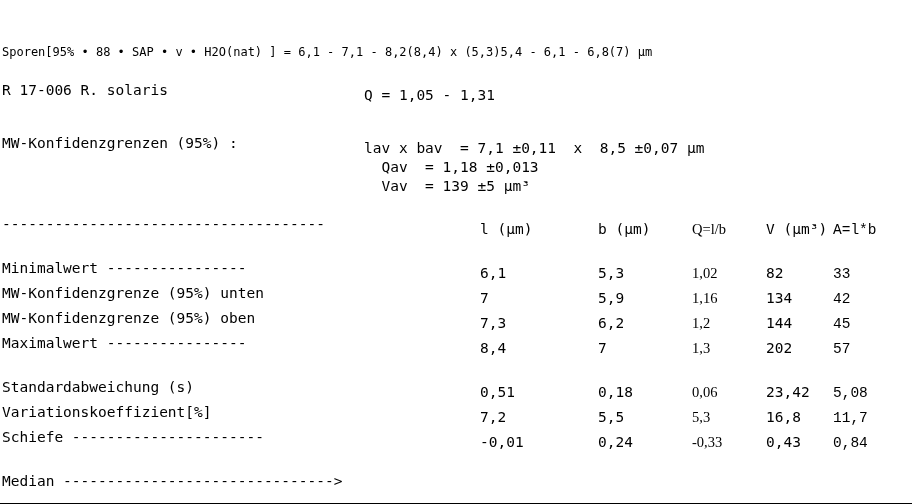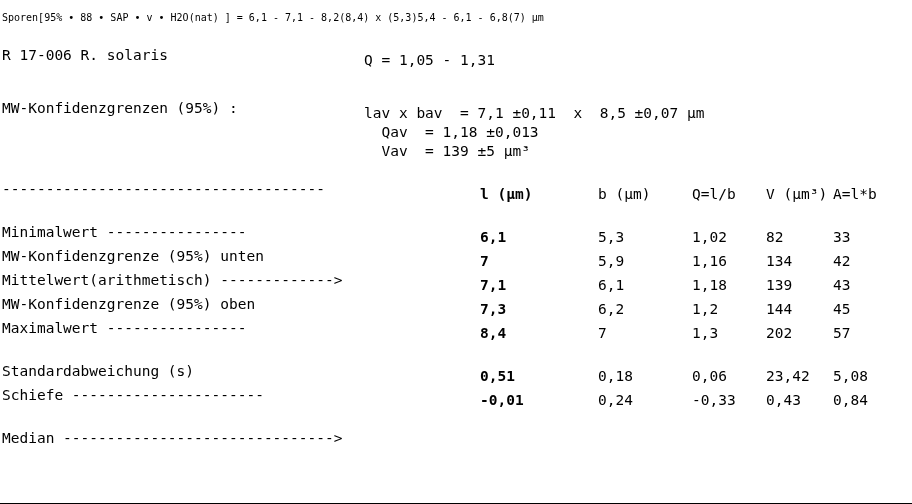--- a/index.html
+++ b/index.html
@@ -16,23 +16,24 @@
   }
   .page {
     position: relative;
     width: 912px;
     height: 504px;
     box-sizing: border-box;
     padding: 8px 0 0 2px;
   }
   .line {
     white-space: pre;
-    font-size: 10px;
+    font-size: 12px;
     line-height: 19px;
     letter-spacing: 0px;
+    margin-top: 35px;
   }
   .blank {
     height: 19px;
   }
   .half {
     height: 10px;
   }
   .row {
     display: block;
     white-space: pre;
@@ -42,41 +43,42 @@
   .col-label {
     display: inline-block;
     width: 478px;
     white-space: pre;
     overflow: hidden;
   }
   .col-l {
     display: inline-block;
     width: 71px;
     white-space: pre;
-    font-weight: bold;
   }
   .col-b {
     display: inline-block;
     width: 94px;
     white-space: pre;
     margin-left: 47px;
   }
   .col-q {
     display: inline-block;
     width: 74px;
     white-space: pre;
+    font-family: Liberation Serif, serif;
   }
   .col-v {
     display: inline-block;
     width: 67px;
     white-space: pre;
   }
   .col-a {
     display: inline-block;
     white-space: pre;
+    font-family: Liberation Mono, monospace;
   }
   .hdr .col-label {
     width: 478px;
   }
   .indent-mid {
     display: inline-block;
     width: 362px;
   }
   .bottom-rule {
     position: absolute;
@@ -103,27 +105,27 @@
   <div class="row"><span class="indent-mid"></span><span>  Vav  = 139 ±5 µm³</span></div>
 
   <div class="blank"></div>
 
   <div class="row hdr"><span class="col-label">-------------------------------------</span><span class="col-l">l (µm)</span><span class="col-b">b (µm)</span><span class="col-q">Q=l/b</span><span class="col-v">V (µm³)</span><span class="col-a">A=l*b</span></div>
 
   <div class="blank"></div>
 
   <div class="row"><span class="col-label">Minimalwert ----------------</span><span class="col-l">6,1</span><span class="col-b">5,3</span><span class="col-q">1,02</span><span class="col-v">82</span><span class="col-a">33</span></div>
   <div class="row"><span class="col-label">MW-Konfidenzgrenze (95%) unten</span><span class="col-l">7</span><span class="col-b">5,9</span><span class="col-q">1,16</span><span class="col-v">134</span><span class="col-a">42</span></div>
-  <div class="row"><span class="col-label">Mittelwert(arithmetisch) -------------&gt;</span><span class="col-l">7,1</span><span class="col-b">6,1</span><span class="col-q">1,18</span><span class="col-v">139</span><span class="col-a">43</span></div>
   <div class="row"><span class="col-label">MW-Konfidenzgrenze (95%) oben</span><span class="col-l">7,3</span><span class="col-b">6,2</span><span class="col-q">1,2</span><span class="col-v">144</span><span class="col-a">45</span></div>
   <div class="row"><span class="col-label">Maximalwert ----------------</span><span class="col-l">8,4</span><span class="col-b">7</span><span class="col-q">1,3</span><span class="col-v">202</span><span class="col-a">57</span></div>
 
   <div class="blank"></div>
 
   <div class="row"><span class="col-label">Standardabweichung (s)</span><span class="col-l">0,51</span><span class="col-b">0,18</span><span class="col-q">0,06</span><span class="col-v">23,42</span><span class="col-a">5,08</span></div>
+  <div class="row"><span class="col-label">Variationskoeffizient[%]</span><span class="col-l">7,2</span><span class="col-b">5,5</span><span class="col-q">5,3</span><span class="col-v">16,8</span><span class="col-a">11,7</span></div>
   <div class="row"><span class="col-label">Schiefe ----------------------</span><span class="col-l">-0,01</span><span class="col-b">0,24</span><span class="col-q">-0,33</span><span class="col-v">0,43</span><span class="col-a">0,84</span></div>
 
   <div class="blank"></div>
 
   <div class="row"><span class="col-label">Median -------------------------------&gt;</span></div>
 
   <div class="bottom-rule"></div>
 </div>
 
 </body></html>

